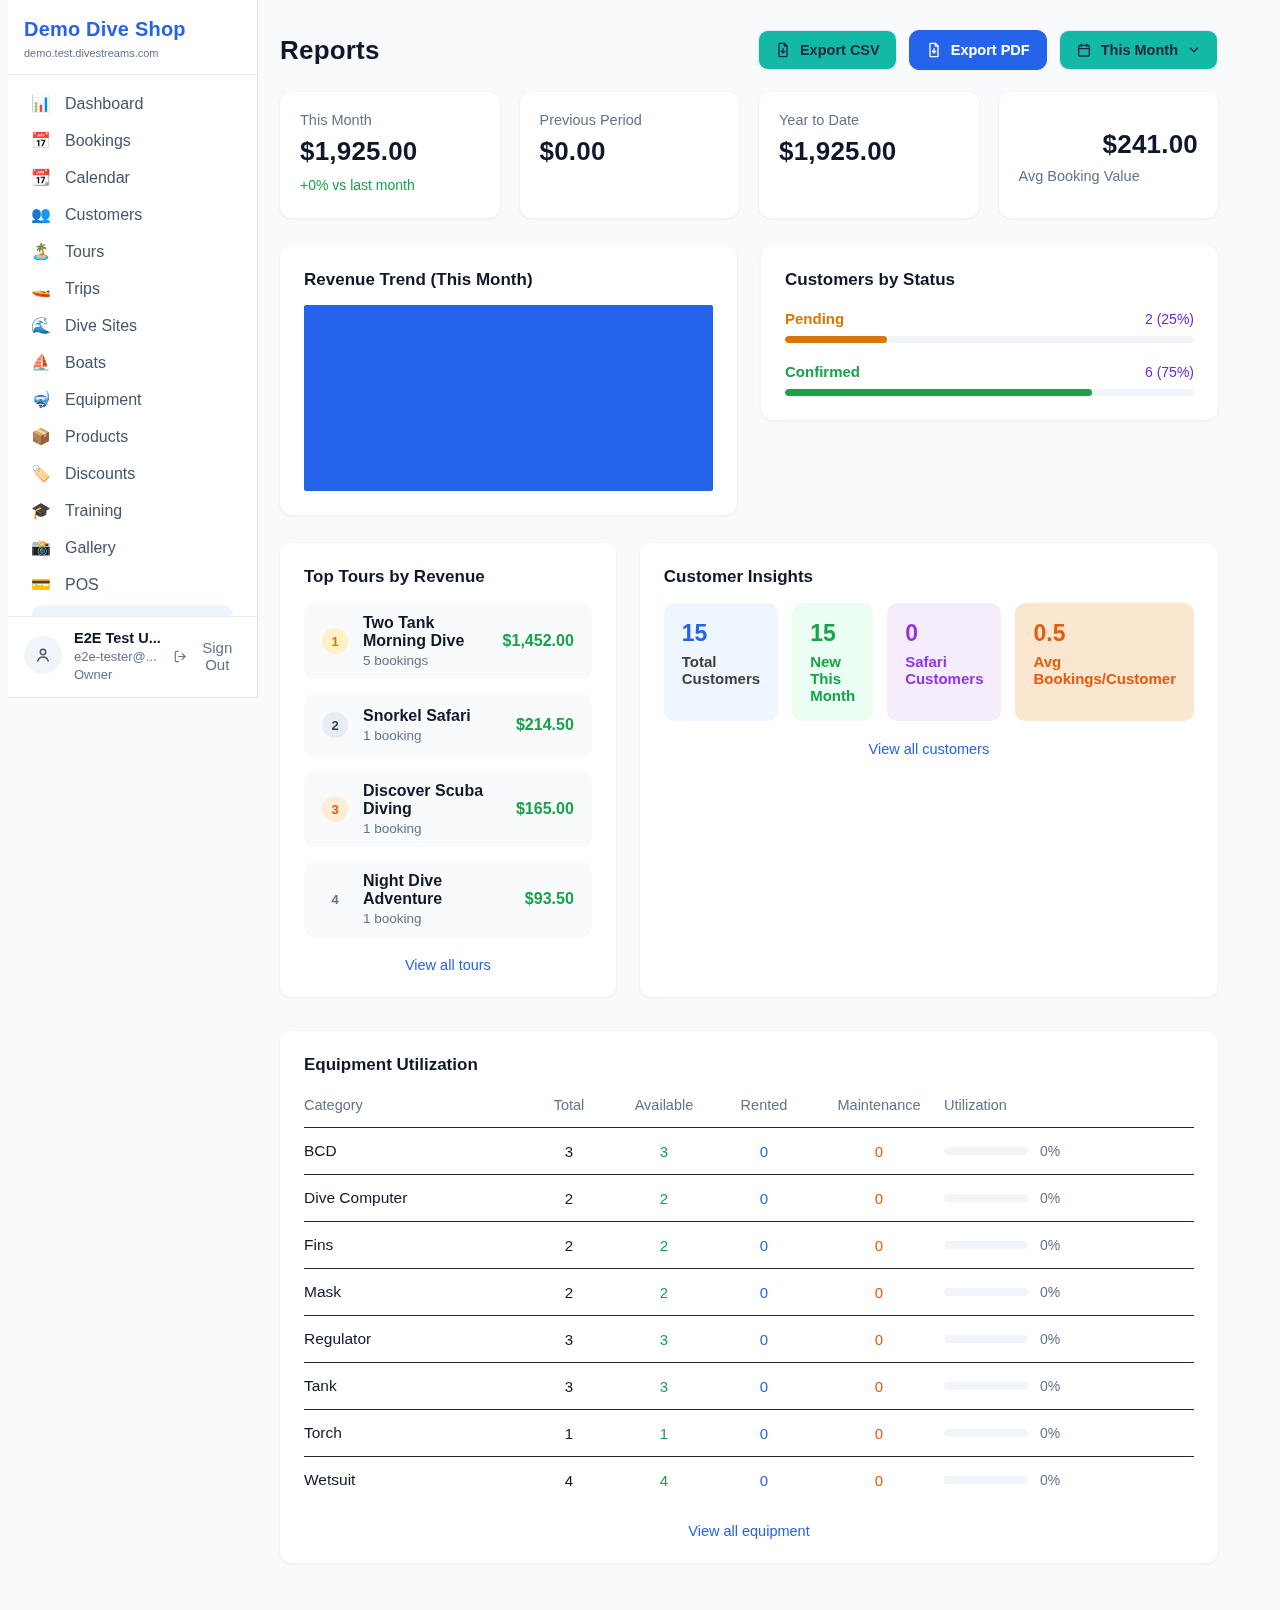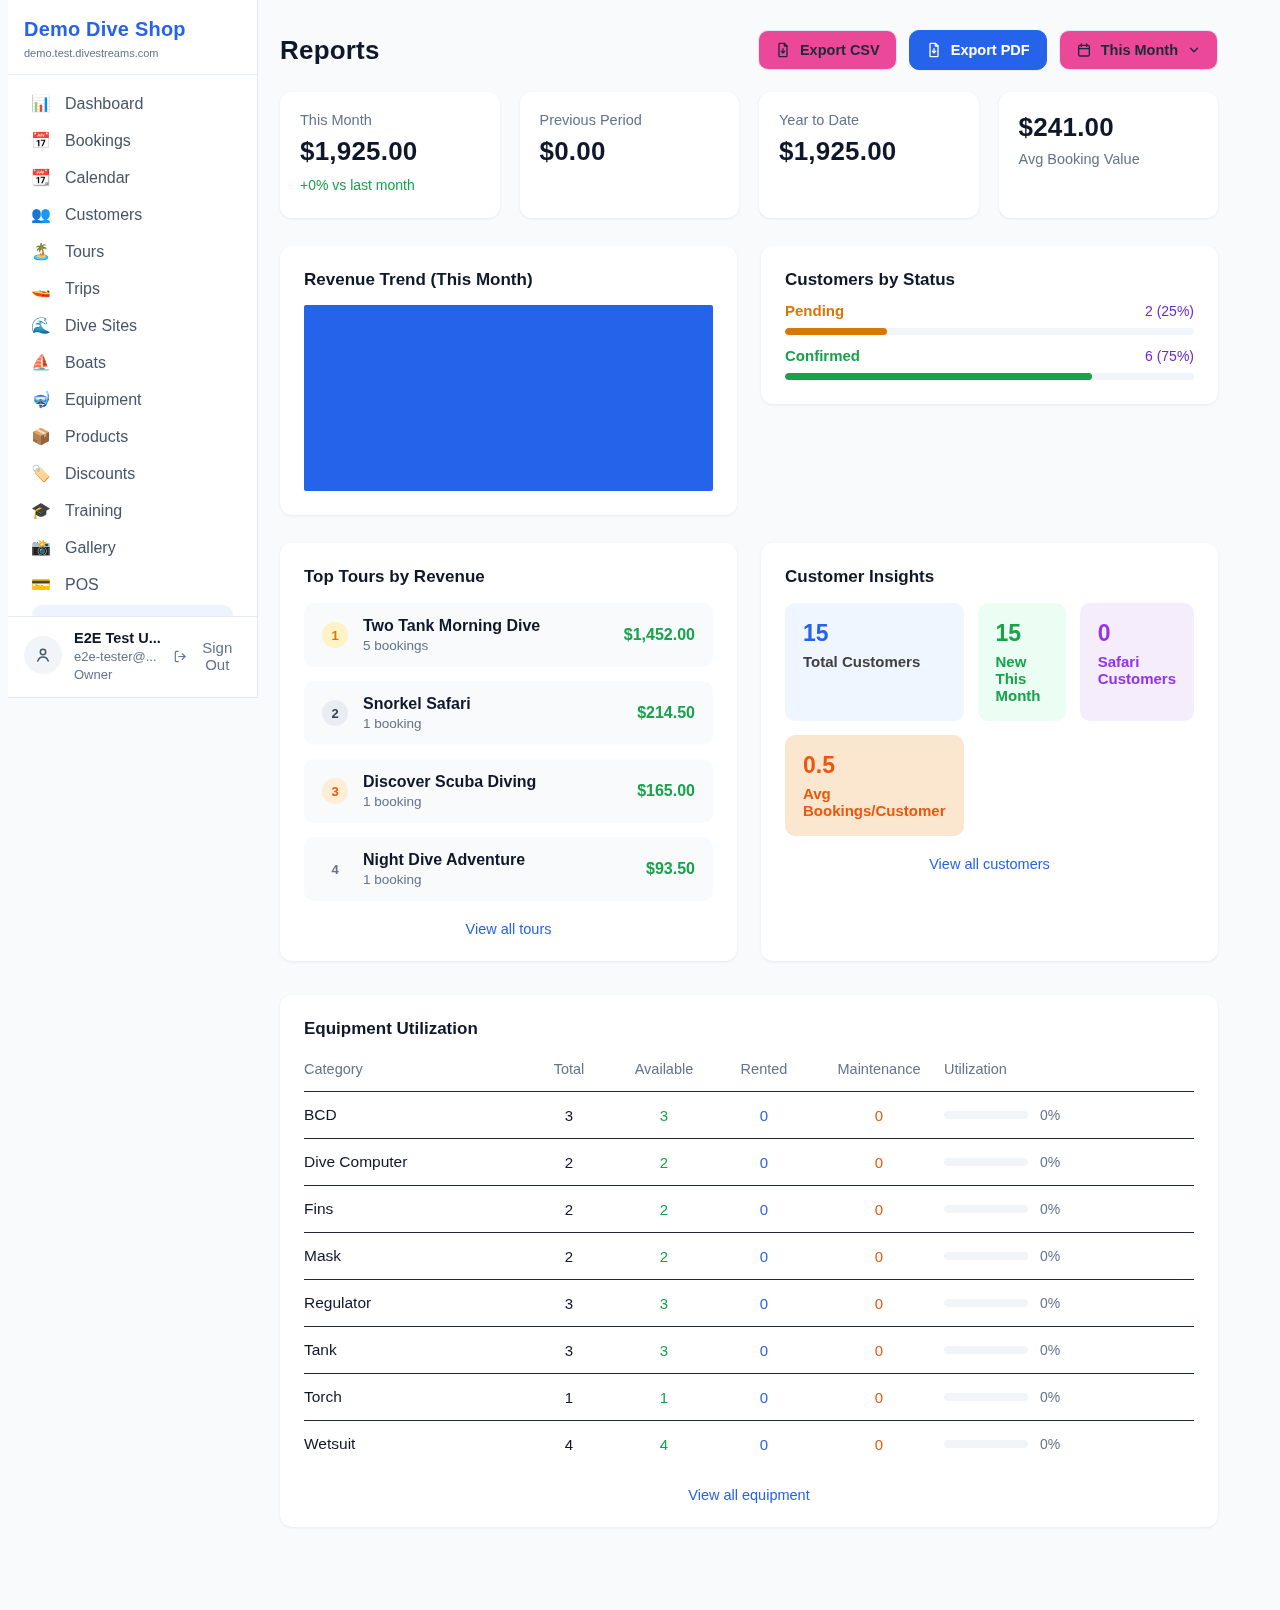--- a/index.html
+++ b/index.html
@@ -53,43 +53,43 @@
   }
   
   .main { margin-left: 250px; padding: 30px 62px 50px 30px; }
   .page-head { display: flex; align-items: center; justify-content: space-between; }
   .page-title { font-size: 26px; font-weight: 800; letter-spacing: .2px; }
   .head-actions { display: flex; gap: 12px; }
   .btn {
     display: flex; align-items: center; gap: 9px;
     height: 40px; padding: 0 16px; border-radius: 10px;
     font-size: 14.5px; font-weight: bold; font-family: inherit; cursor: pointer;
-    background: #ec4899; color: #1e293b; border: 1px solid #e2e8f0;
+    background: #14b8a6; color: #1e293b; border: 1px solid #e2e8f0;
     box-shadow: 0 1px 2px rgba(15,23,42,.04);
   }
   .btn-primary { background: #2563eb; border-color: #2563eb; color: #fff; }
   .card {
     background: #fff; border-radius: 12px;
     box-shadow: 0 1px 3px rgba(15,23,42,.07);
   }
   
   .stats { display: grid; grid-template-columns: repeat(4, 1fr); gap: 20px; margin-top: 22px; }
   .stat-card { padding: 20px; min-height: 126px; }
   .stat-label { color: #64748b; font-size: 14.5px; }
   .stat-value { font-size: 26px; font-weight: 800; margin-top: 8px; letter-spacing: .2px; }
   .stat-delta { color: #16a34a; font-size: 14px; margin-top: 10px; }
-  .stat-card.value-first .stat-value { margin-top: 0; }
+  .stat-card.value-first .stat-value { margin-top: 17px; text-align: right; }
   .stat-card.value-first .stat-label { margin-top: 8px; }
   
   .row2 { display: grid; grid-template-columns: 1fr 1fr; gap: 24px; margin-top: 28px; align-items: start; }
   .row3 { display: grid; grid-template-columns: 1fr 1fr; gap: 24px; margin-top: 28px; align-items: stretch; }
   .card-pad { padding: 24px; }
   .card-title { font-size: 17px; font-weight: bold; }
   .rev-bar { height: 186px; border-radius: 2px; margin-top: 15px; }
-  .status-row { margin-top: 12px; }
+  .status-row { margin-top: 20px; }
   .status-top { display: flex; justify-content: space-between; align-items: baseline; }
   .status-name { font-size: 15px; font-weight: bold; }
   .status-val { font-size: 14px; color: #6d28d9; }
   .track { height: 7px; background: #f1f5f9; border-radius: 4px; margin-top: 9px; overflow: hidden; }
   .fill { height: 100%; border-radius: 4px; }
   
   .tour-list { margin-top: 16px; display: flex; flex-direction: column; gap: 14px; }
   .tour-row {
     display: flex; align-items: center; gap: 15px;
     background: #f8fafc; border-radius: 10px; padding: 11px 18px; min-height: 64px;
@@ -101,21 +101,21 @@
   }
   .tour-name { font-size: 16px; font-weight: bold; color: #0f172a; }
   .tour-sub { font-size: 13.5px; color: #64748b; margin-top: 3px; }
   .tour-amt { margin-left: auto; font-size: 16px; font-weight: bold; color: #16a34a; }
   .view-link {
     display: block; margin: 20px auto 0; text-align: center;
     color: #2563eb; font-size: 14.5px; text-decoration: none;
     background: none; border: none; font-family: inherit; cursor: pointer;
   }
   
-  .tiles { display: grid; grid-template-columns: 1fr 1fr 1fr; gap: 14px; margin-top: 16px; }
+  .tiles { display: grid; grid-template-columns: 1fr 1fr 1fr 1fr; gap: 14px; margin-top: 16px; }
   .tile { border-radius: 10px; padding: 17px 18px; min-height: 93px; }
   .tile-value { font-size: 23px; font-weight: 800; }
   .tile-label { font-size: 15px; font-weight: 600; margin-top: 6px; }
   
   .equip { margin-top: 34px; }
   .etable { margin-top: 16px; }
   .erow {
     display: grid; grid-template-columns: 1fr 90px 100px 100px 130px 250px;
     align-items: center;
   }

